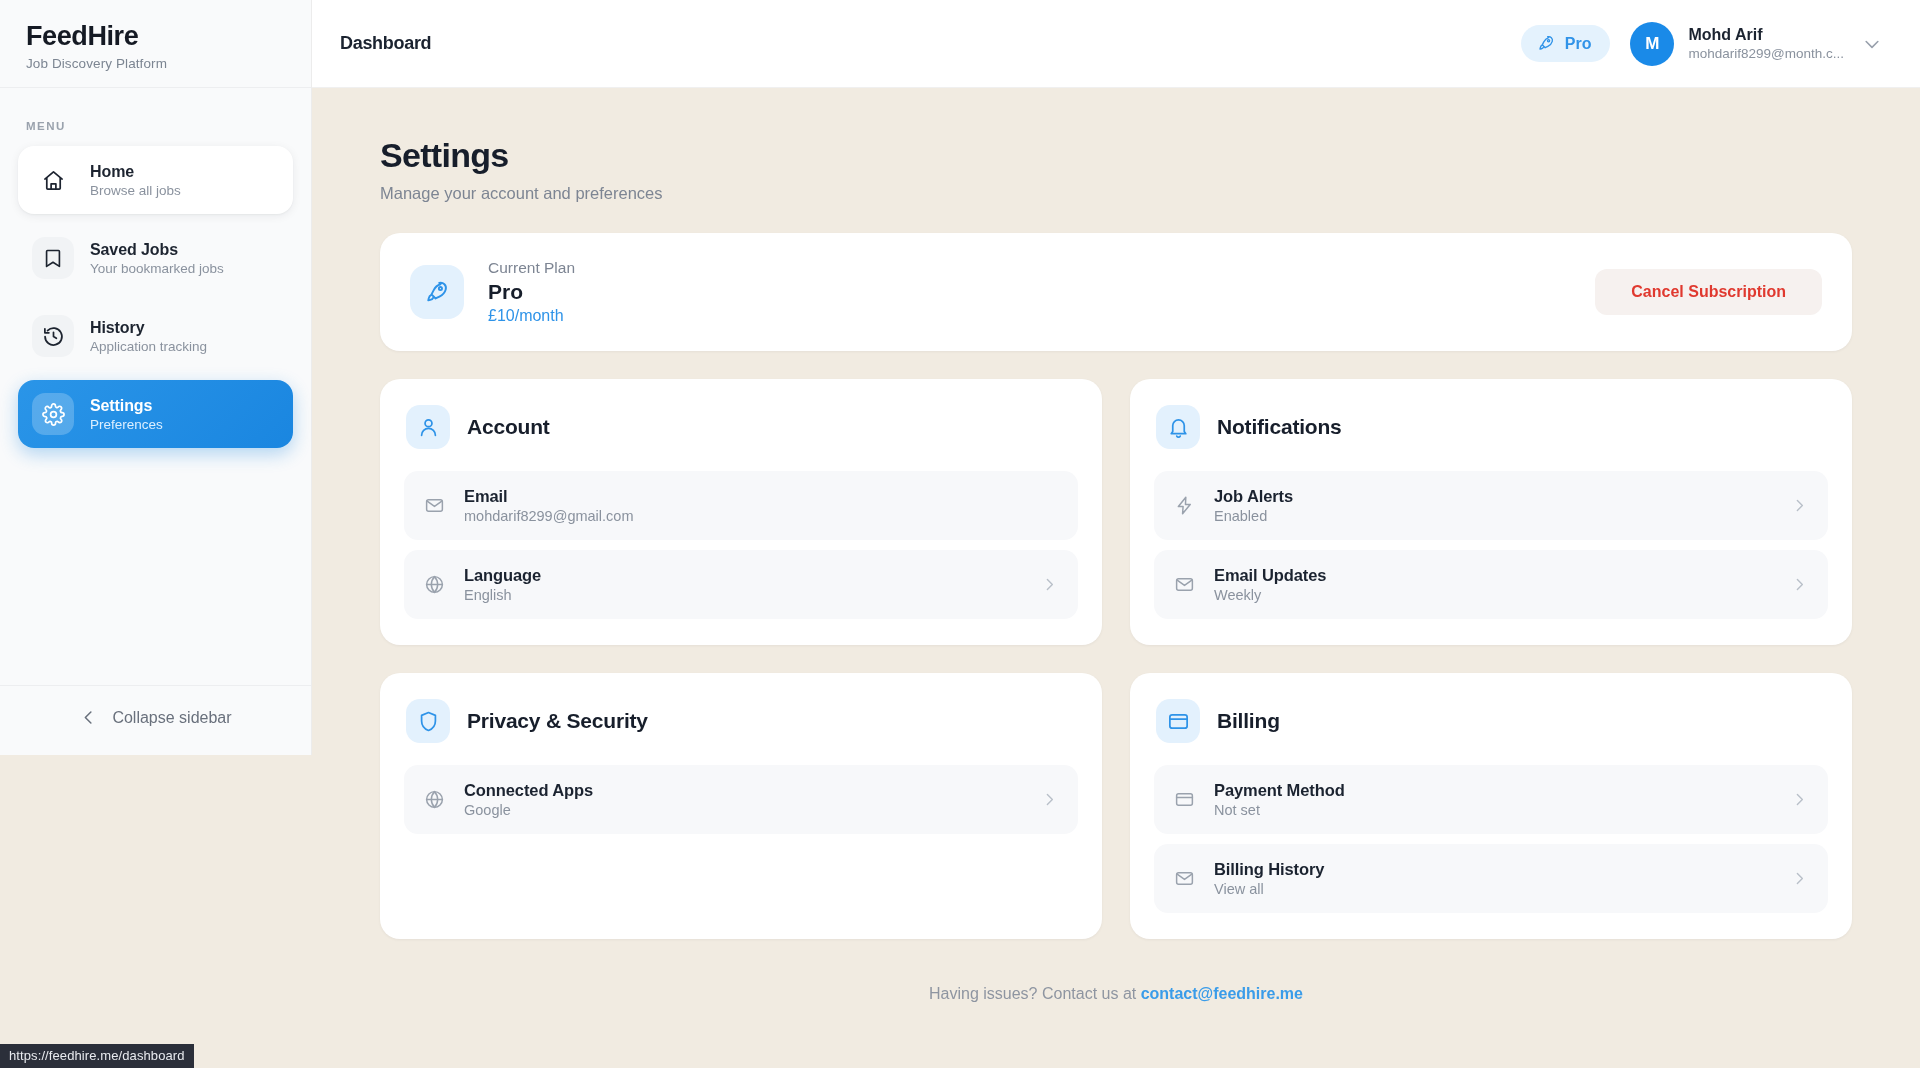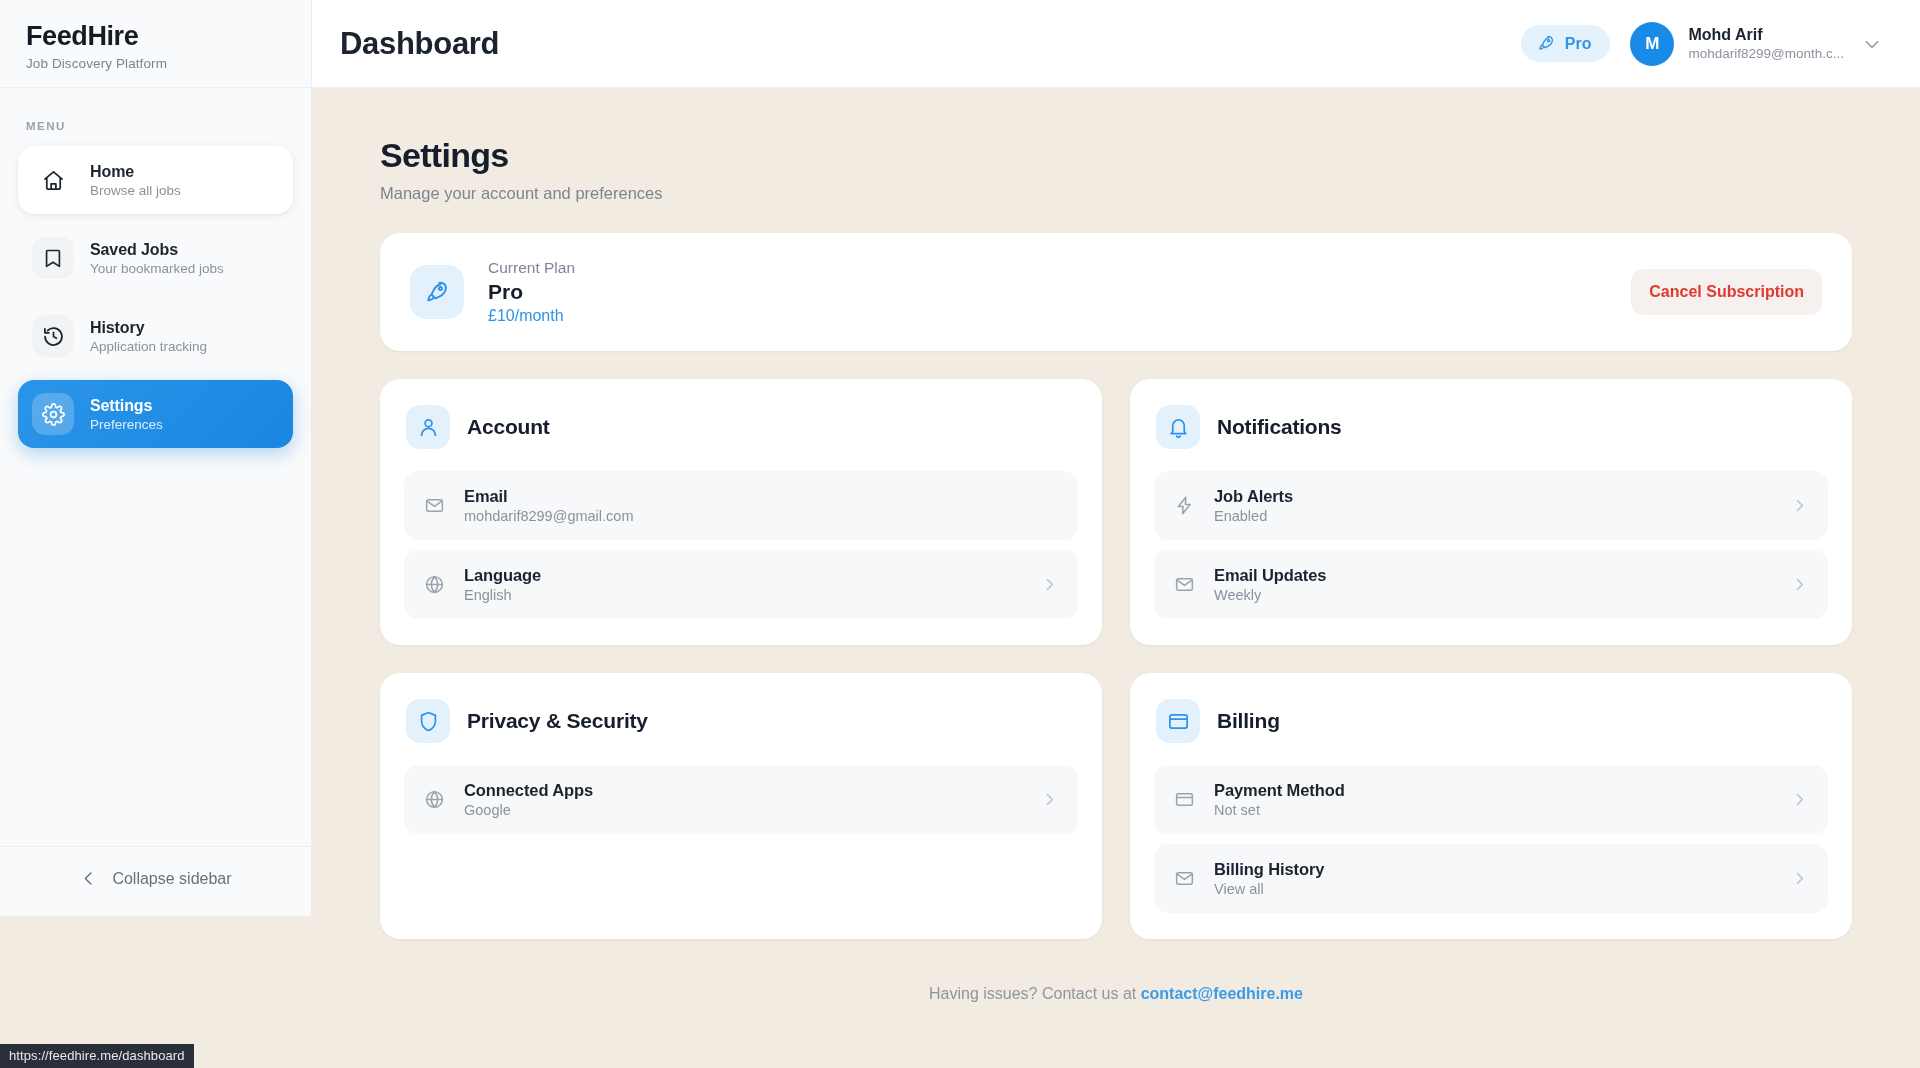--- a/index.html
+++ b/index.html
@@ -7,21 +7,21 @@
   html, body {
     width: 1920px; height: 1068px;
     overflow: hidden;
     font-family: "Liberation Sans", sans-serif;
     background: #f1ebe1;
   }
   .app { display: flex; width: 1920px; height: 1068px; position: relative; }
 
   
   .sidebar {
-    width: 312px; height: 916px;
+    width: 312px; height: 755px;
     background: #f9fafb;
     border-right: 1px solid #ececec;
     display: flex; flex-direction: column;
     position: relative; flex: 0 0 312px;
   }
   .brand {
     padding: 20px 26px 22px 26px;
     border-bottom: 1px solid #edeef0;
     height: 88px;
   }
@@ -72,21 +72,21 @@
   .collapse-label { font-size: 16px; color: #69707c; }
 
   
   .main { flex: 1; height: 1068px; background: #f1ebe1; display: flex; flex-direction: column; }
   .topbar {
     height: 88px; background: #ffffff;
     display: flex; align-items: center; justify-content: space-between;
     padding: 0 34px 0 28px; flex: 0 0 88px;
     border-bottom: 1px solid #f0f0f0;
   }
-  .topbar-title { font-size: 31px; font-weight: 700; color: #1b2330; letter-spacing: -.3px; }
+  .topbar-title { font-size: 18px; font-weight: 700; color: #1b2330; letter-spacing: -.3px; }
   .topbar-right { display: flex; align-items: center; gap: 20px; }
   .pro-badge {
     display: flex; align-items: center; gap: 9px;
     background: #e4f2fd; color: #3093e8;
     border-radius: 999px; padding: 9px 19px 9px 16px;
     font-size: 16px; font-weight: 600; cursor: pointer;
   }
   .user { display: flex; align-items: center; gap: 14px; cursor: pointer; }
   .avatar {
     width: 44px; height: 44px; border-radius: 50%;
@@ -114,21 +114,21 @@
     width: 54px; height: 54px; border-radius: 16px; background: #e3f1fd;
     display: flex; align-items: center; justify-content: center; color: #2e93e8;
     flex: 0 0 54px;
   }
   .plan-txt { display: flex; flex-direction: column; gap: 3px; }
   .plan-label { font-size: 15.5px; color: #7d8593; }
   .plan-name { font-size: 21px; font-weight: 700; color: #171e2b; }
   .plan-price { font-size: 16px; color: #2e93e8; font-weight: 500; }
   .cancel-btn {
     margin-left: auto; background: #f6f1ef; color: #e0392f;
-    border: none; border-radius: 12px; padding: 14px 18px;
+    border: none; border-radius: 12px; padding: 14px 36px;
     font-size: 16px; font-weight: 600; cursor: pointer;
     font-family: "Liberation Sans", sans-serif;
   }
 
   .grid {
     margin-top: 28px;
     display: grid; grid-template-columns: 1fr 1fr; gap: 28px;
   }
   .card {
     background: #fff; border-radius: 20px; padding: 26px 24px 26px 24px;

